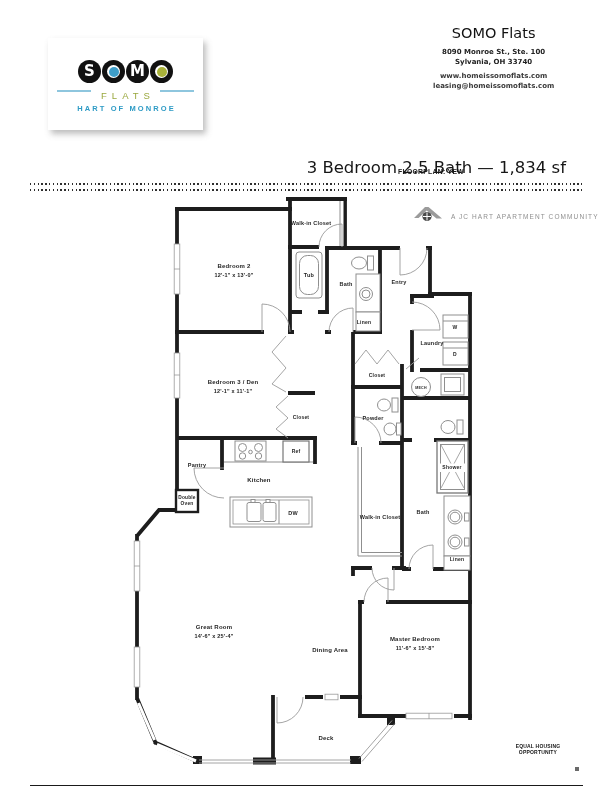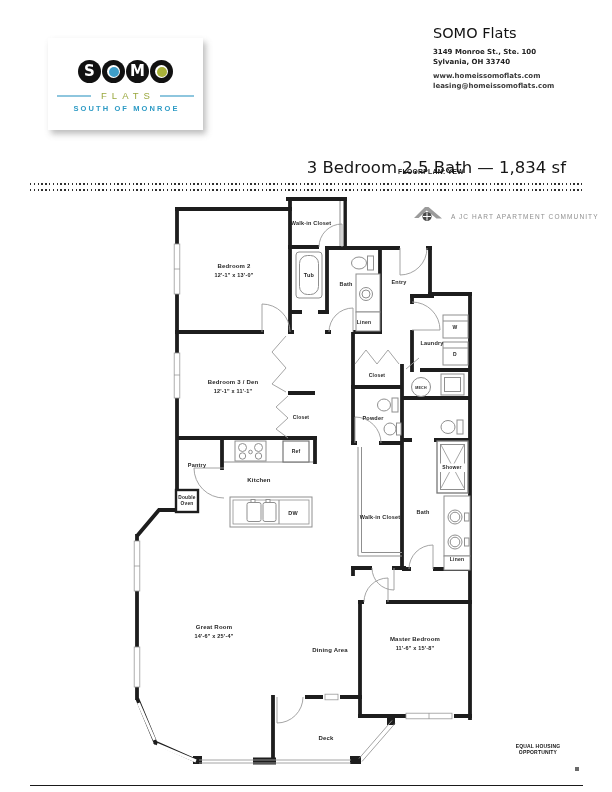--- a/index.html
+++ b/index.html
@@ -13,29 +13,29 @@
   .logo-circles{display:flex;gap:1px;}
   .circle{width:23px;height:23px;border-radius:50%;background:#111;
     display:flex;align-items:center;justify-content:center;}
   .circle span{color:#fff;font-weight:bold;font-size:15px;line-height:23px;
     font-family:"DejaVu Sans",sans-serif;}
   .inner-white{width:13px;height:13px;border-radius:50%;background:#fff;
     display:flex;align-items:center;justify-content:center;}
   .dot{width:10px;height:10px;border-radius:50%;}
   .dot.blue{background:#3E9EC9;}
   .dot.green{background:#A9B23A;}
-  .flats-row{display:flex;align-items:center;gap:5px;margin-top:7px;}
+  .flats-row{display:flex;align-items:flex-start;gap:5px;margin-top:7px;}
   .dash{width:34px;height:2px;background:#8EC6DE;}
   .flats-text{font-size:9.5px;letter-spacing:5px;color:#9aa83e;font-weight:500;
     font-family:"Liberation Sans",sans-serif;text-indent:5px;}
   .tagline{margin-top:3px;font-size:7.5px;font-weight:bold;letter-spacing:2.1px;
     color:#2E9BC5;font-family:"Liberation Sans",sans-serif;text-indent:2px;}
 
   
-  .contact{position:absolute;left:433px;top:26px;line-height:1;}
+  .contact{position:absolute;left:433px;top:26px;line-height:1;text-align:center;}
   .contact-name{font-size:14.5px;color:#111;margin-bottom:6px;}
   .contact-addr1,.contact-addr2{font-size:7px;font-weight:bold;color:#222;line-height:10px;}
   .contact-web{margin-top:4px;}
   .contact-web,.contact-email{font-size:7px;font-weight:bold;color:#3a3a3a;line-height:10px;}
 
   
   .title-row{position:absolute;left:14px;top:158px;width:552px;text-align:right;}
   .main-title{font-size:16.5px;color:#161616;}
   .floorplan-label{position:absolute;left:398px;top:168px;font-size:6.8px;font-weight:bold;
     letter-spacing:.3px;color:#161616;font-family:"Liberation Sans",sans-serif;}
@@ -83,26 +83,26 @@
         <div class="inner-white">
           <div class="dot green"></div>
         </div>
       </div>
   </div>
   <div class="flats-row">
     <span class="dash"></span>
     <span class="flats-text">FLATS</span>
     <span class="dash"></span>
   </div>
-  <div class="tagline">SOUTH OF MONROE</div>
+  <div class="tagline">HART OF MONROE</div>
 </div>
 
 <div class="contact">
   <div class="contact-name">SOMO Flats</div>
-  <div class="contact-addr1">3149 Monroe St., Ste. 100</div>
+  <div class="contact-addr1">8090 Monroe St., Ste. 100</div>
   <div class="contact-addr2">Sylvania, OH 33740</div>
   <div class="contact-web">www.homeissomoflats.com</div>
   <div class="contact-email">leasing@homeissomoflats.com</div>
 </div>
 
 <div class="title-row">
   <span class="main-title">3 Bedroom 2.5 Bath — 1,834 sf</span>
 </div>
 <div class="floorplan-label">FLOORPLAN: YEW</div>
 

